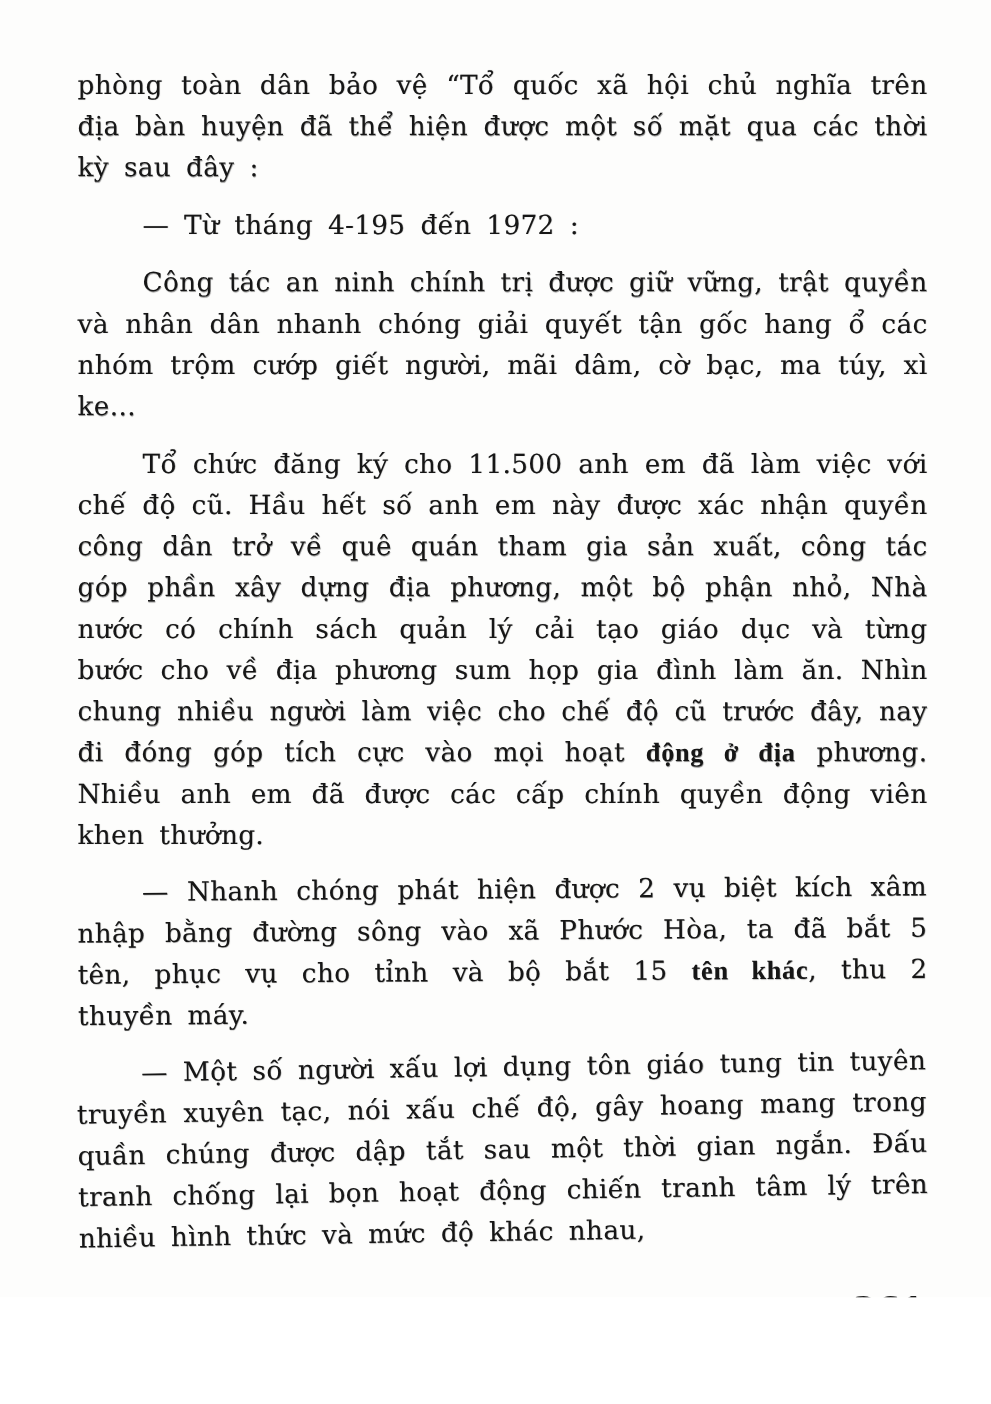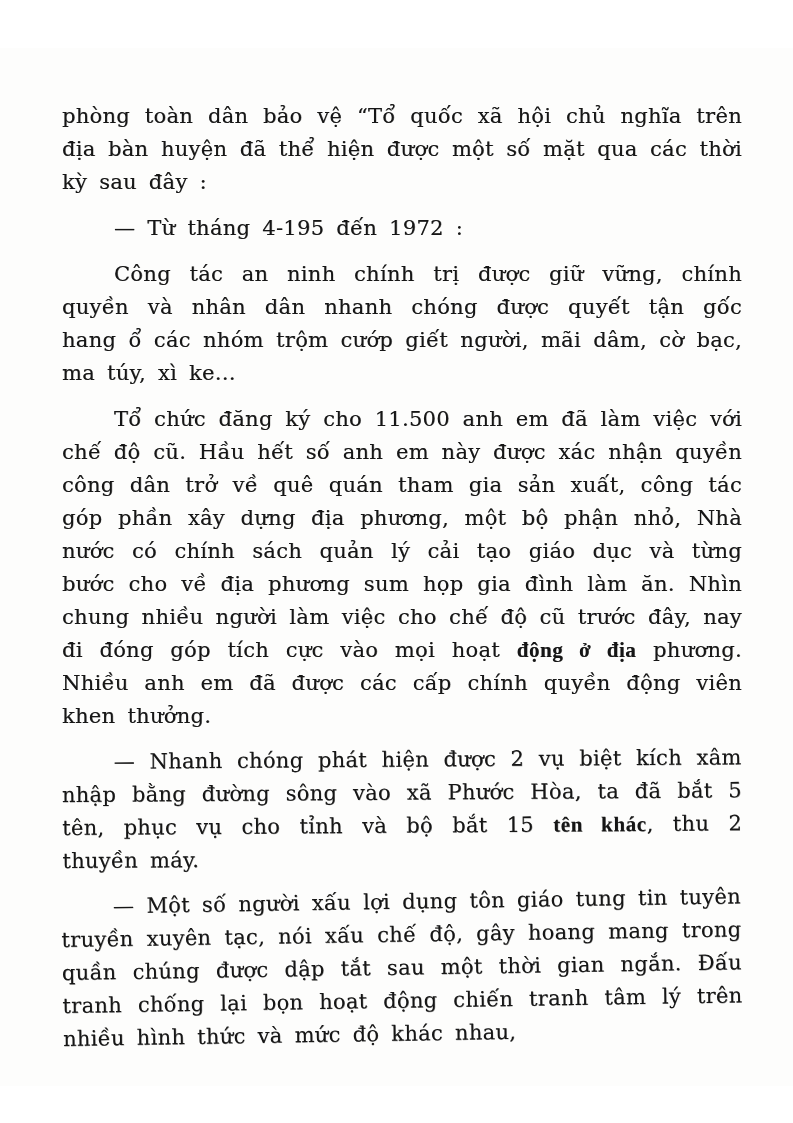--- a/index.html
+++ b/index.html
@@ -8,21 +8,20 @@
     background: #ffffff;
   }
   .scan-page {
     position: relative;
     width: 793px;
     height: 1038px;
     background: #fdfdfc;
     overflow: hidden;
     font-family: "DejaVu Serif", serif;
     color: #161616;
-    margin-top: 48px;
   }
   .text-block {
     position: absolute;
     left: 62px;
     top: 52px;
     width: 680px;
     text-align: justify;
     font-size: 21px;
     line-height: 33px;
     word-spacing: 5px;
@@ -56,21 +55,21 @@
 <body>
 
 <div class="scan-page">
   <div class="text-block">
 
     <p><span>phòng toàn dân bảo vệ “Tổ quốc xã hội chủ nghĩa trên địa bàn huyện đã thể hiện được một số mặt qua các thời kỳ sau đây :</span></p>
 
     <p class="indent"><span>— Từ tháng 4-195 đến 1972 :</span></p>
 
 
-    <p class="indent"><span>Công tác an ninh chính trị được giữ vững, chính quyền và nhân dân nhanh chóng được quyết tận gốc hang ổ các nhóm trộm cướp giết người, mãi dâm, cờ bạc, ma túy, xì ke...</span></p>
+    <p class="indent"><span>Công tác an ninh chính trị được giữ vững, trật quyền và nhân dân nhanh chóng giải quyết tận gốc hang ổ các nhóm trộm cướp giết người, mãi dâm, cờ bạc, ma túy, xì ke...</span></p>
 
     <p class="indent"><span>Tổ chức đăng ký cho 11.500 anh em đã làm việc với chế độ cũ. Hầu hết số anh em này được xác nhận quyền công dân trở về quê quán tham gia sản xuất, công tác góp phần xây dựng địa phương, một bộ phận nhỏ, Nhà nước có chính sách quản lý cải tạo giáo dục và từng bước cho về địa phương sum họp gia đình làm ăn. Nhìn chung nhiều người làm việc cho chế độ cũ trước đây, nay đi đóng góp tích cực vào mọi hoạt </span><span class="run-handwritten">động ở địa</span><span> phương. Nhiều anh em đã được các cấp chính quyền động viên khen thưởng.</span></p>
 
     <p class="indent tilt-1"><span>— Nhanh chóng phát hiện được 2 vụ biệt kích xâm nhập bằng đường sông vào xã Phước Hòa, ta đã bắt 5 tên, phục vụ cho tỉnh và bộ bắt 15 </span><span class="run-handwritten">tên khác</span><span>, thu 2 thuyền máy.</span></p>
 
     <p class="indent tilt-2"><span>— Một số người xấu lợi dụng tôn giáo tung tin tuyên truyền xuyên tạc, nói xấu chế độ, gây hoang mang trong quần chúng được dập tắt sau một thời gian ngắn. Đấu tranh chống lại bọn hoạt động chiến tranh tâm lý trên nhiều hình thức và mức độ khác nhau,</span></p>
 
   </div>
 
   <div class="page-number">261</div>

